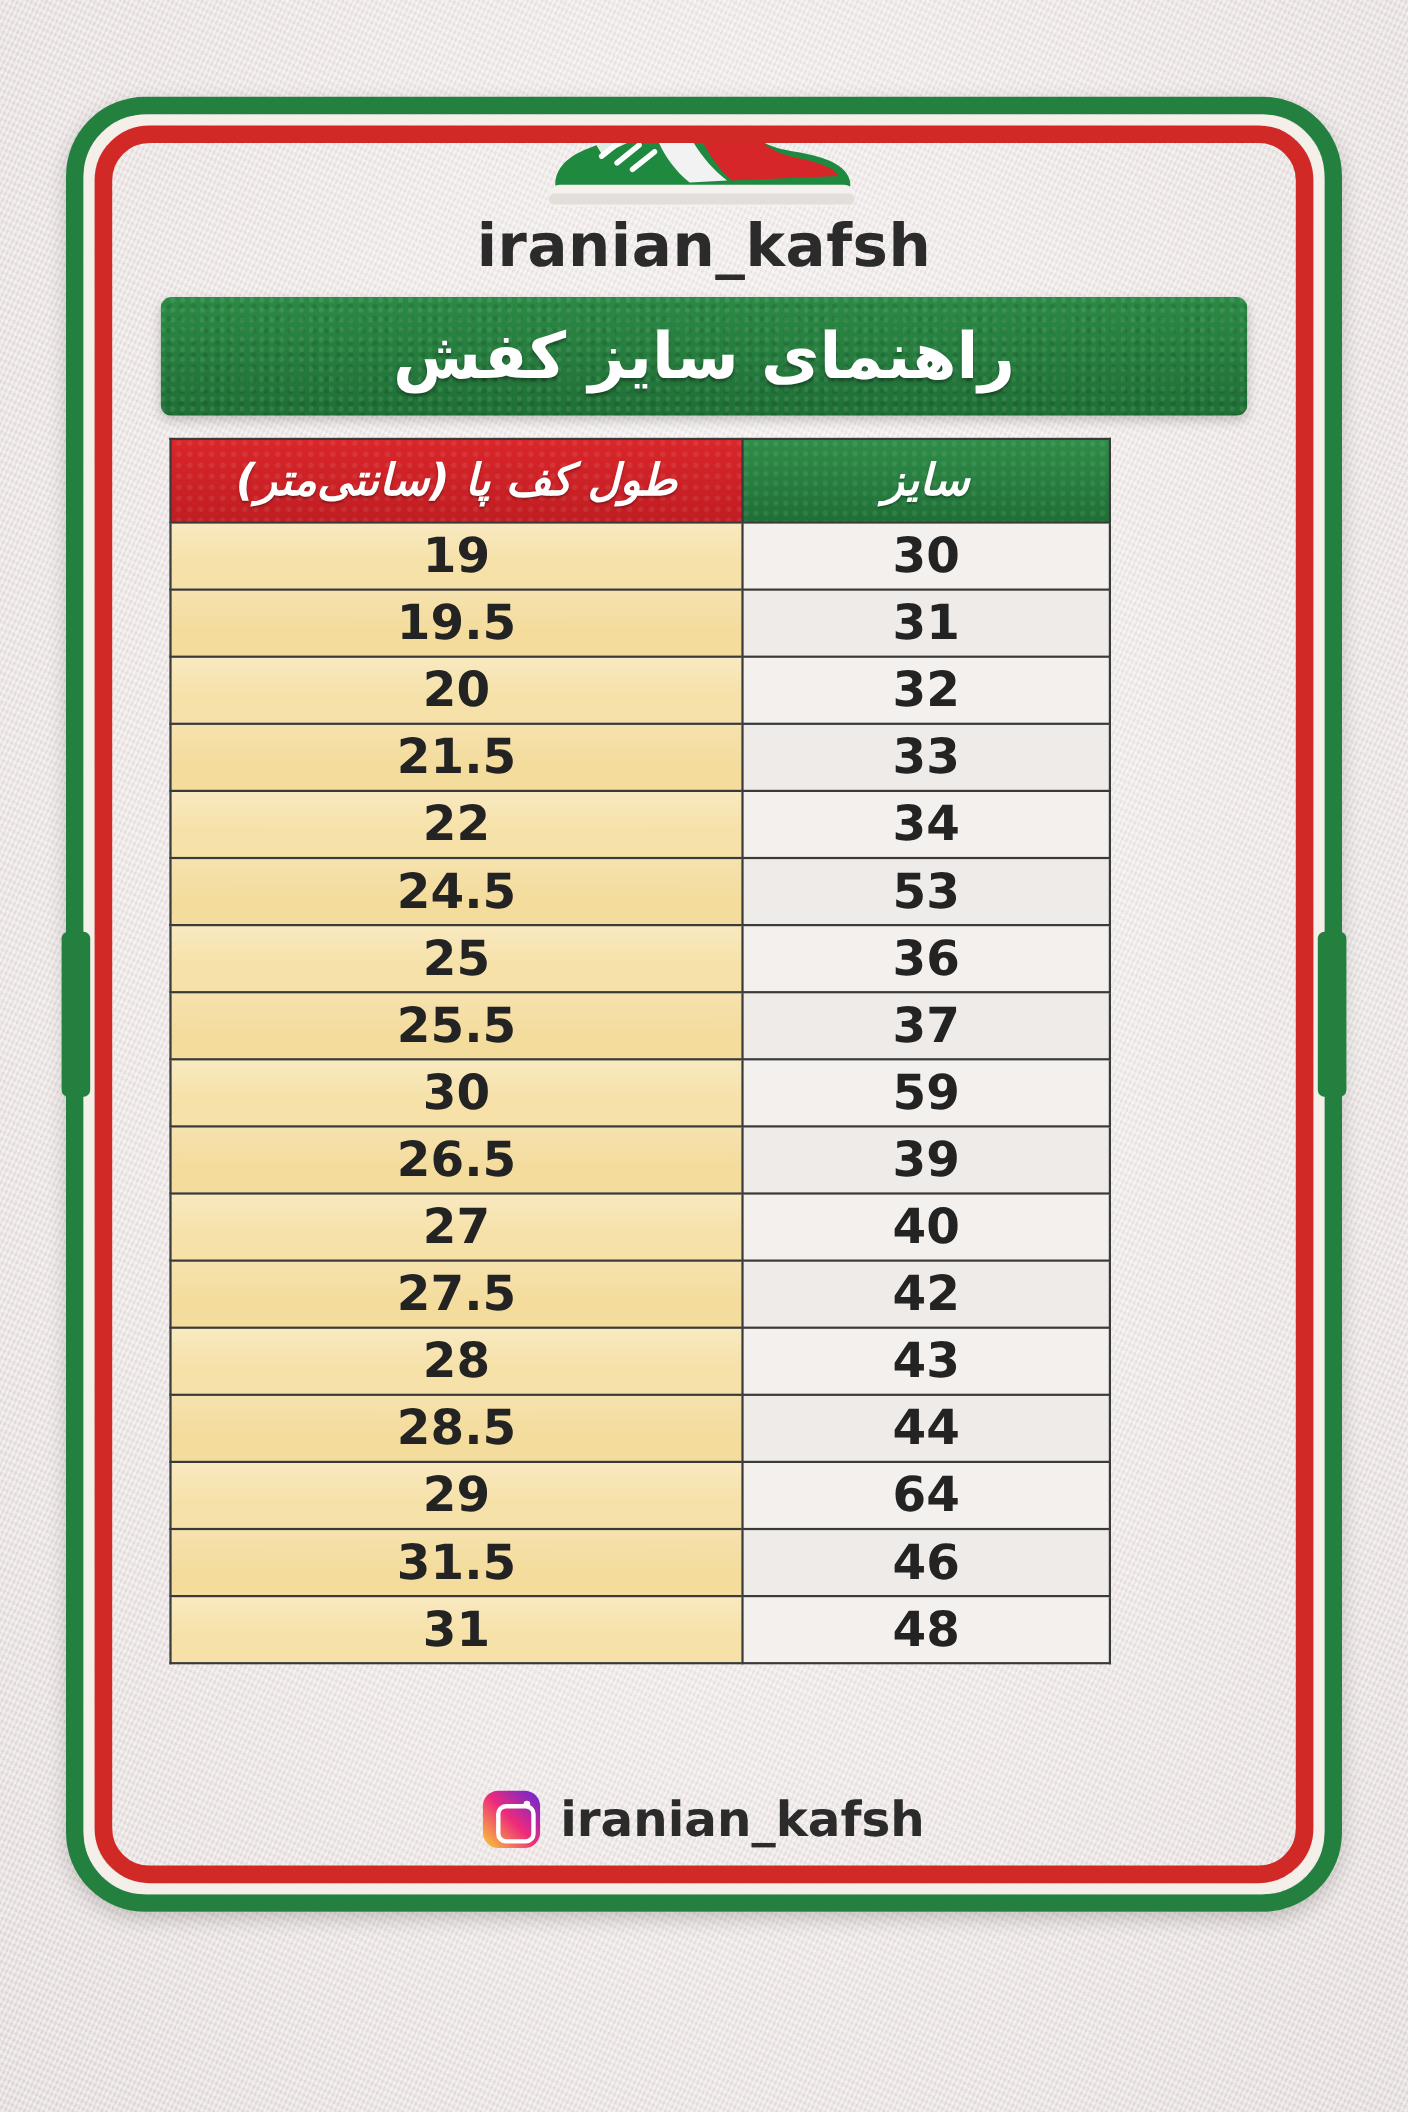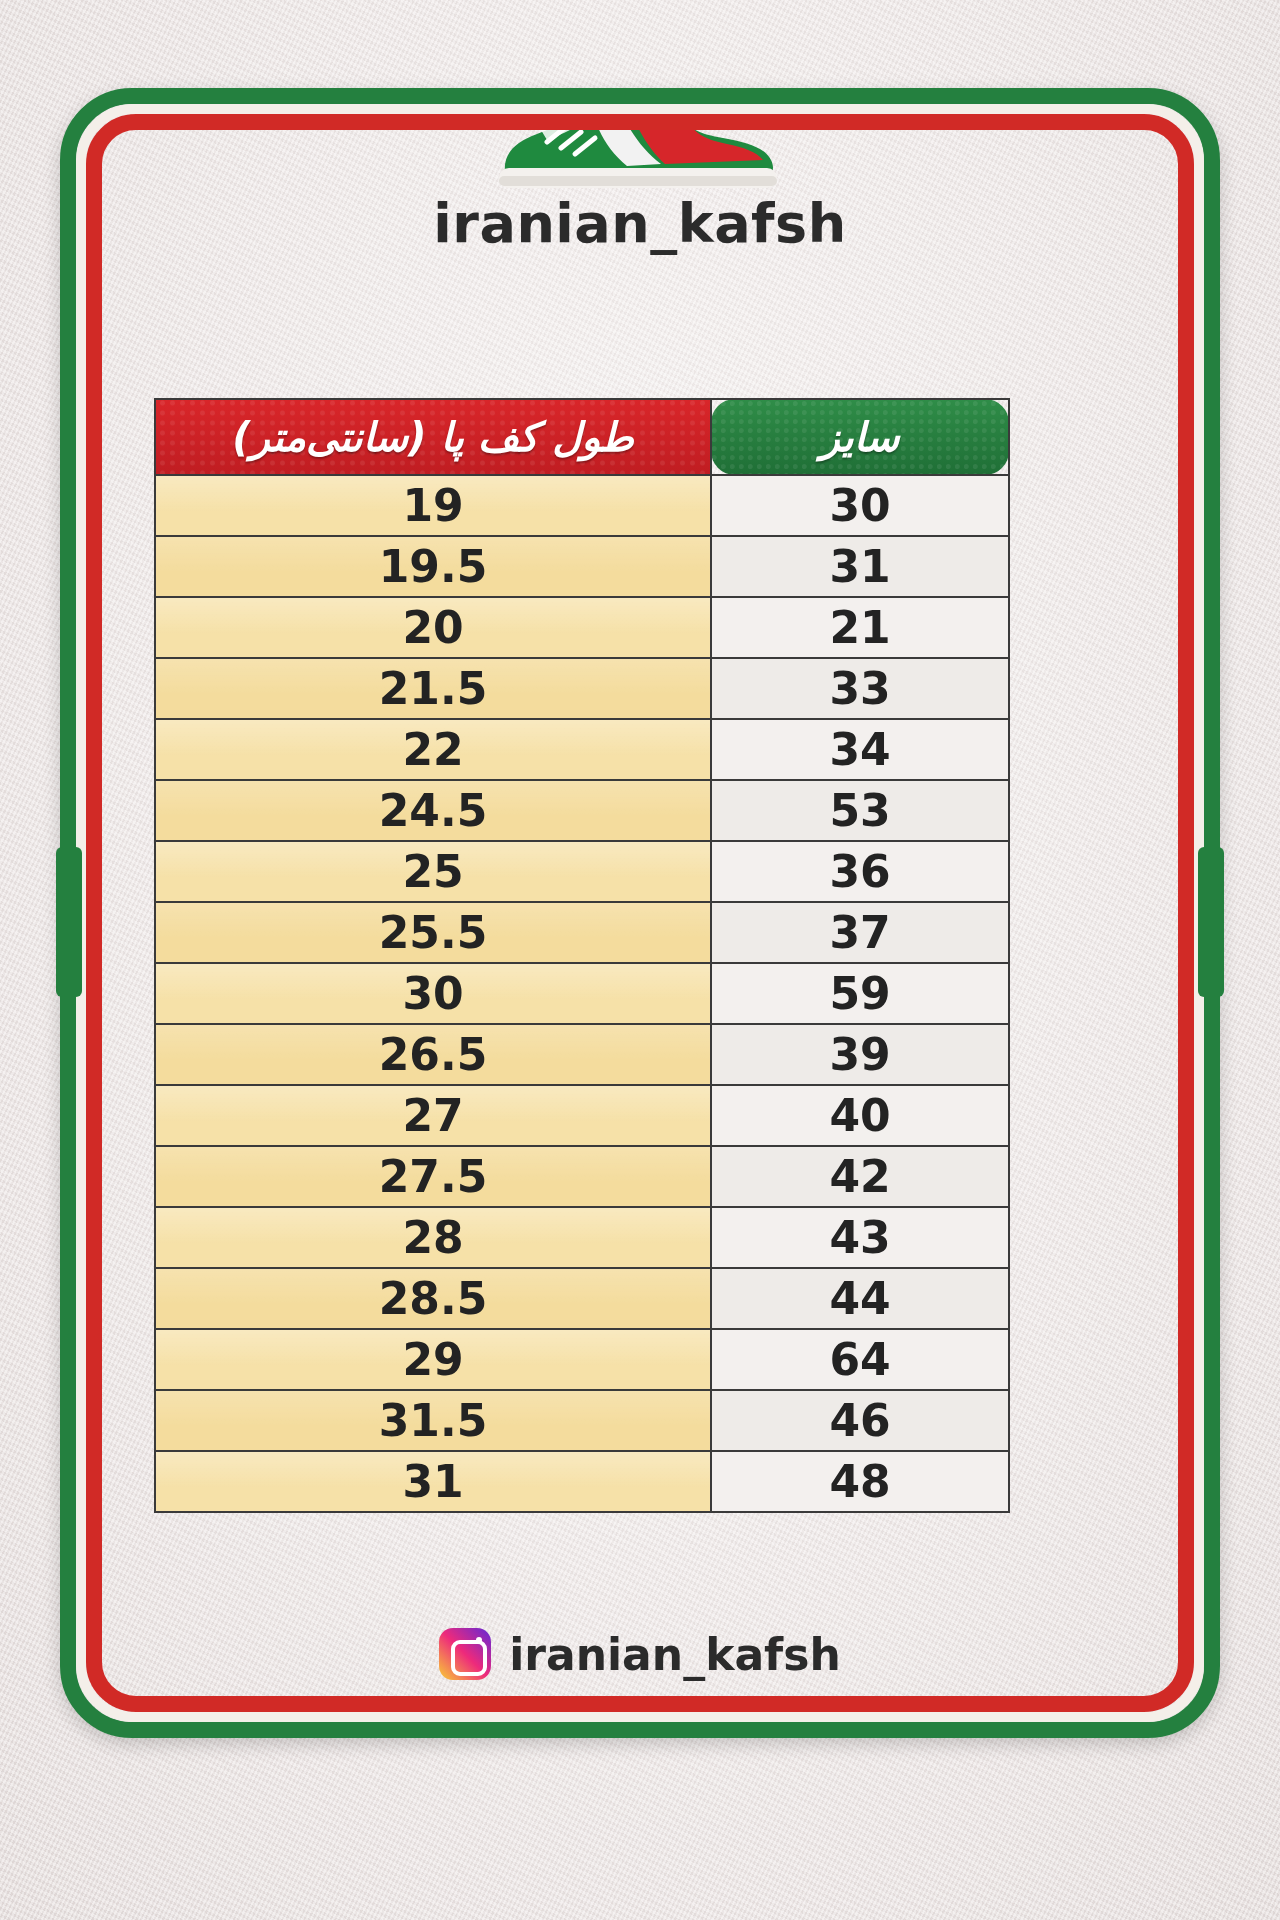--- a/index.html
+++ b/index.html
@@ -131,23 +131,22 @@
     font-size: 40px;
     font-weight: bold;
     color: #ffffff;
     border: 2px solid #3a3a3a;
     font-style: italic;
   }
   th.th-size {
     background:
       radial-gradient(circle at 25% 40%, rgba(255,255,255,0.08) 0 2px, transparent 3px) 0 0/9px 9px,
       linear-gradient(180deg, #2f8d48 0%, #1f6f36 100%);
-    width: 298px;
+    width: 334px;
     text-shadow: 0 2px 2px rgba(0,0,0,0.3);
-    border-radius: 24px;
   }
   th.th-length {
     background:
       radial-gradient(circle at 65% 30%, rgba(255,255,255,0.08) 0 2px, transparent 3px) 0 0/10px 10px,
       linear-gradient(180deg, #d9262a 0%, #c01d22 100%);
     text-shadow: 0 2px 2px rgba(0,0,0,0.3);
     font-size: 36px;
   }
   table.size-table td {
     height: 61px;
@@ -236,39 +235,42 @@
         <line x1="72" y1="74" x2="92" y2="58"></line>
         <line x1="86" y1="80" x2="106" y2="64"></line>
         <line x1="100" y1="86" x2="120" y2="70"></line>
       </g>
       <rect x="24" y="100" width="278" height="20" rx="10" fill="#f4f1ee"></rect>
       <rect x="24" y="108" width="278" height="10" rx="5" fill="#e2ded9"></rect>
     </svg>
 
     <div class="brand">iranian_kafsh</div>
 
+    <div class="title-bar">
+      <span>راهنمای سایز کفش</span>
+    </div>
 
     <table class="size-table">
       <thead>
         <tr>
           <th class="th-size">سایز</th>
           <th class="th-length">طول کف پا (سانتی‌متر)</th>
         </tr>
       </thead>
       <tbody>
           <tr>
             <td class="cell-size">30</td>
             <td class="cell-len">19</td>
           </tr>
           <tr>
             <td class="cell-size">31</td>
             <td class="cell-len">19.5</td>
           </tr>
           <tr>
-            <td class="cell-size">21</td>
+            <td class="cell-size">32</td>
             <td class="cell-len">20</td>
           </tr>
           <tr>
             <td class="cell-size">33</td>
             <td class="cell-len">21.5</td>
           </tr>
           <tr>
             <td class="cell-size">34</td>
             <td class="cell-len">22</td>
           </tr>

